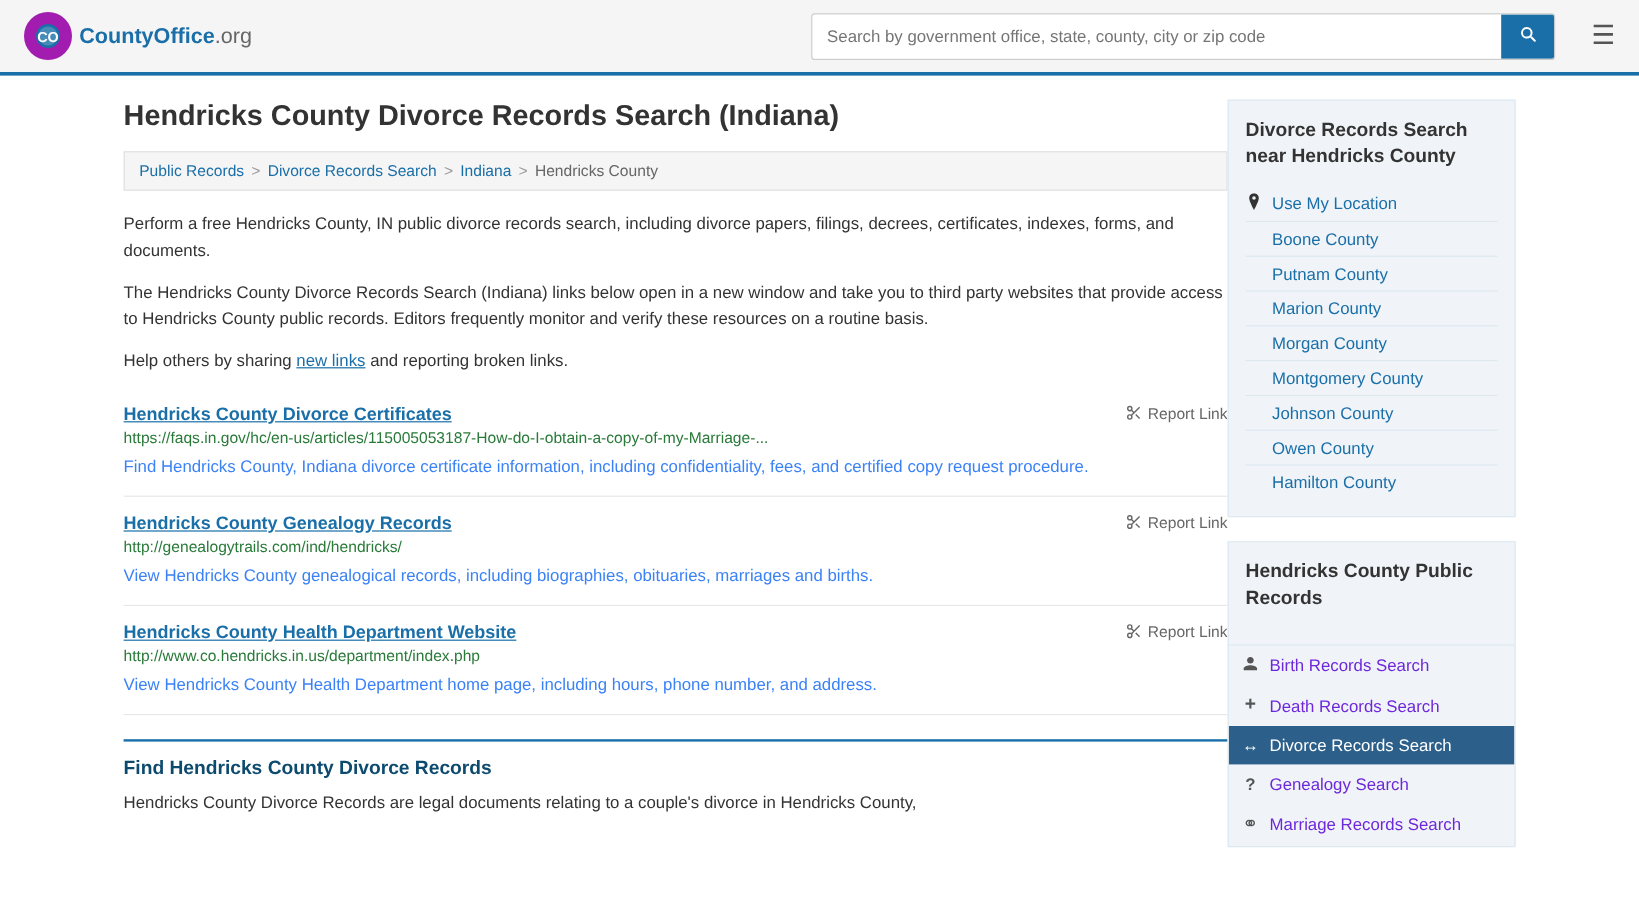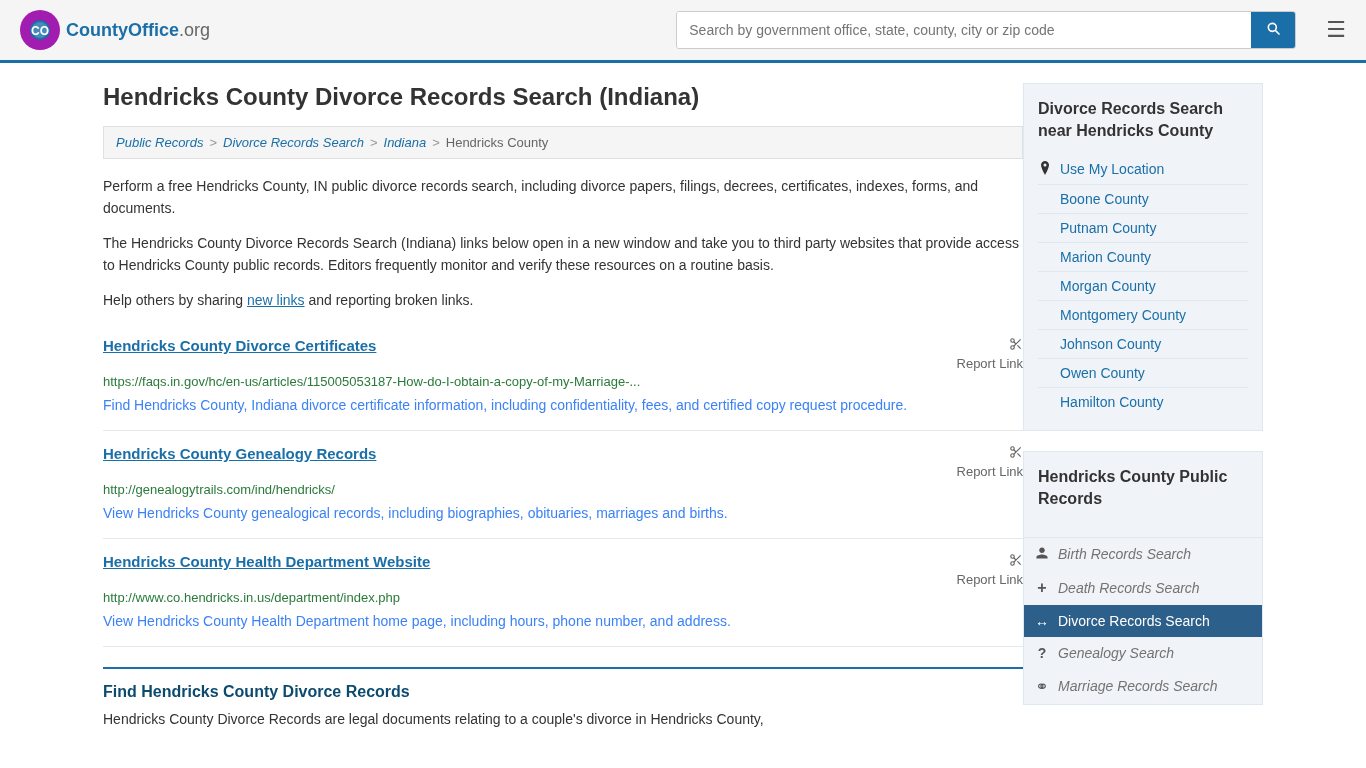--- a/index.html
+++ b/index.html
@@ -103,21 +103,20 @@
       color: #666;
       margin-bottom: 16px;
       display: flex;
       align-items: center;
       gap: 6px;
       flex-wrap: wrap;
     }
     .breadcrumb a {
       color: #1a6fa8;
       text-decoration: none;
-      font-style: italic;
     }
     .breadcrumb .sep { color: #999; }
 
     
     .description {
       color: #333;
       line-height: 1.6;
       margin-bottom: 12px;
       font-size: 14px;
     }
@@ -138,27 +137,26 @@
     }
     .record-link {
       font-size: 15px;
       font-weight: bold;
       color: #1a6fa8;
       text-decoration: underline;
       cursor: pointer;
     }
     .report-link-btn {
       display: flex;
-      align-items: flex-end;
+      align-items: center;
       gap: 5px;
       color: #666;
       font-size: 13px;
       cursor: pointer;
       white-space: nowrap;
-      flex-direction: column;
     }
     .record-url {
       color: #2a7a3a;
       font-size: 13px;
       margin: 3px 0 6px;
     }
     .record-desc {
       color: #3b82f6;
       font-size: 14px;
       line-height: 1.5;
@@ -222,23 +220,22 @@
       padding: 8px 10px;
       cursor: pointer;
       font-size: 14px;
       color: #333;
     }
     .sidebar-pr-item.active {
       background: #2c5f8a;
       color: white;
     }
     .sidebar-pr-item a {
-      color: #737373;
+      color: #6d28d9;
       text-decoration: none;
-      font-style: italic;
     }
     .sidebar-pr-item .pr-icon {
       font-size: 14px;
       width: 16px;
       text-align: center;
     }
   </style>
 </head>
 <body>
 

